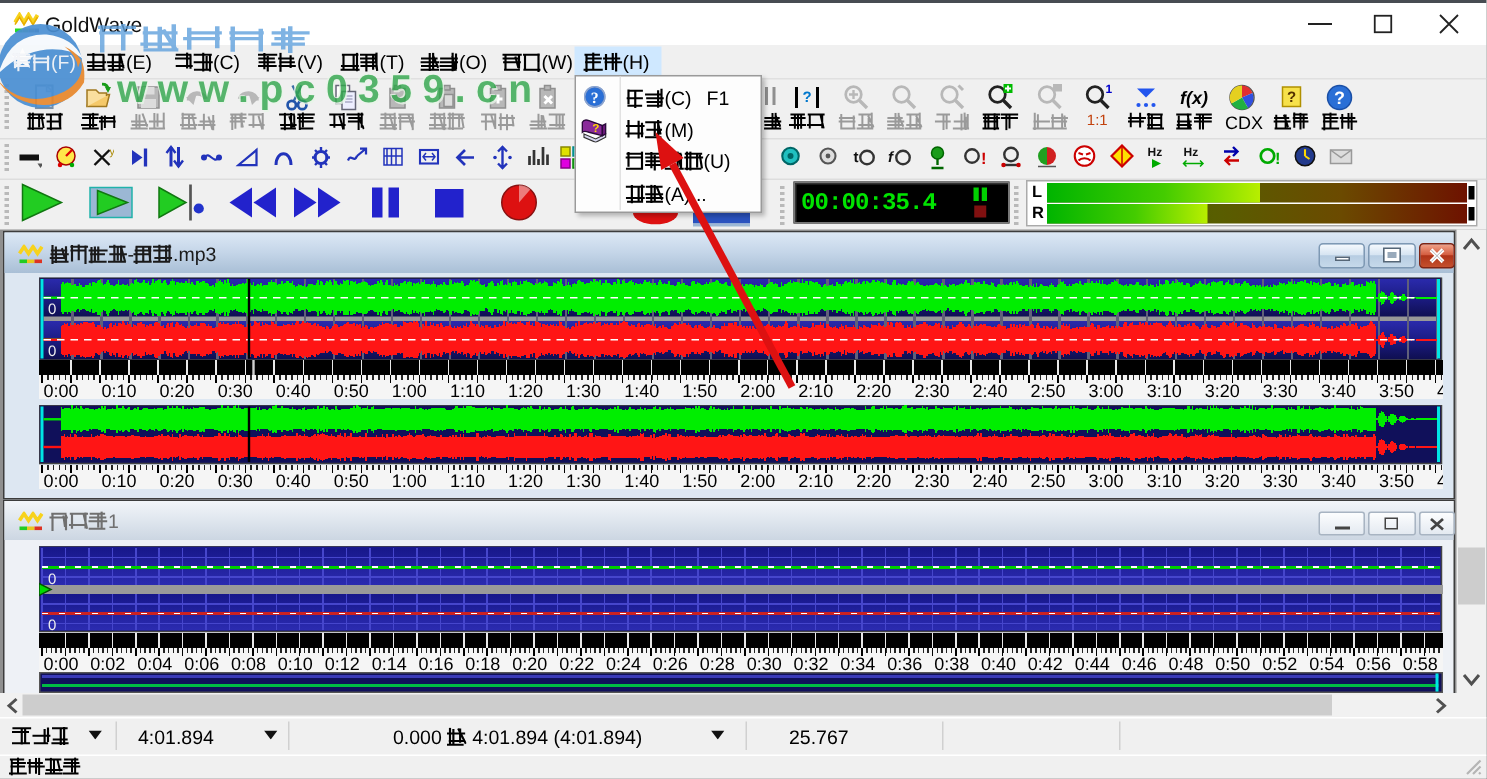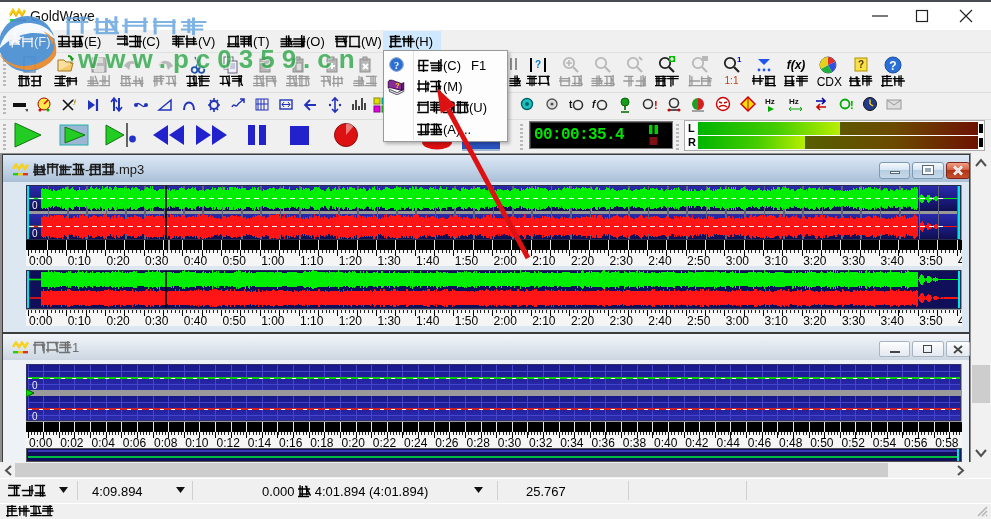--- a/index.html
+++ b/index.html
@@ -841,21 +841,21 @@
     <svg width="13" height="13" viewBox="0 0 10.4 10.4" style="vertical-align:top">
       <path d="M1.1 5.2H9.5M1.8 9.2H8.3M8.8 1.4V7.9M7.0 2.2V9.1" stroke="#000" stroke-width="1.15" fill="none" stroke-linecap="square"></path>
     </svg>
     <svg width="13" height="13" viewBox="0 0 10.4 10.4" style="vertical-align:top">
       <path d="M0.8 9.2H8.8M1.5 7.2H8.3M1.1 1.2H8.3M7.0 1.1V9.6M5.2 2.2V9.6" stroke="#000" stroke-width="1.15" fill="none" stroke-linecap="square"></path>
     </svg>
   </div>
 <svg class="abs" style="left:59px;top:487px" width="9" height="6" viewBox="0 0 9 6">
     <path d="M0 0 H9 L4.5 6 Z" fill="#111"></path>
   </svg>
-<div class="abs" style="left:92px;top:484px;font-size:13px;color:#000">4:09.894</div>
+<div class="abs" style="left:92px;top:484px;font-size:13px;color:#000">4:01.894</div>
 <svg class="abs" style="left:176px;top:487px" width="9" height="6" viewBox="0 0 9 6">
     <path d="M0 0 H9 L4.5 6 Z" fill="#111"></path>
   </svg>
 <div class="abs" style="left:262px;top:484px;display:flex;align-items:center;font-size:13px;color:#000">
     <span>0.000&nbsp;</span>
     <svg width="13" height="13" viewBox="0 0 10.4 10.4" style="vertical-align:top">
       <path d="M1.5 7.2H8.5M0.4 3.2H9.1M0.2 9.2H8.3M7.0 1.1V7.6M1.6 0.7V8.6M3.4 1.4V8.9M6.2 1.1L9.8 8.1" stroke="#000" stroke-width="1.15" fill="none" stroke-linecap="square"></path>
     </svg>
     <span>&nbsp;4:01.894 (4:01.894)</span>
   </div>

